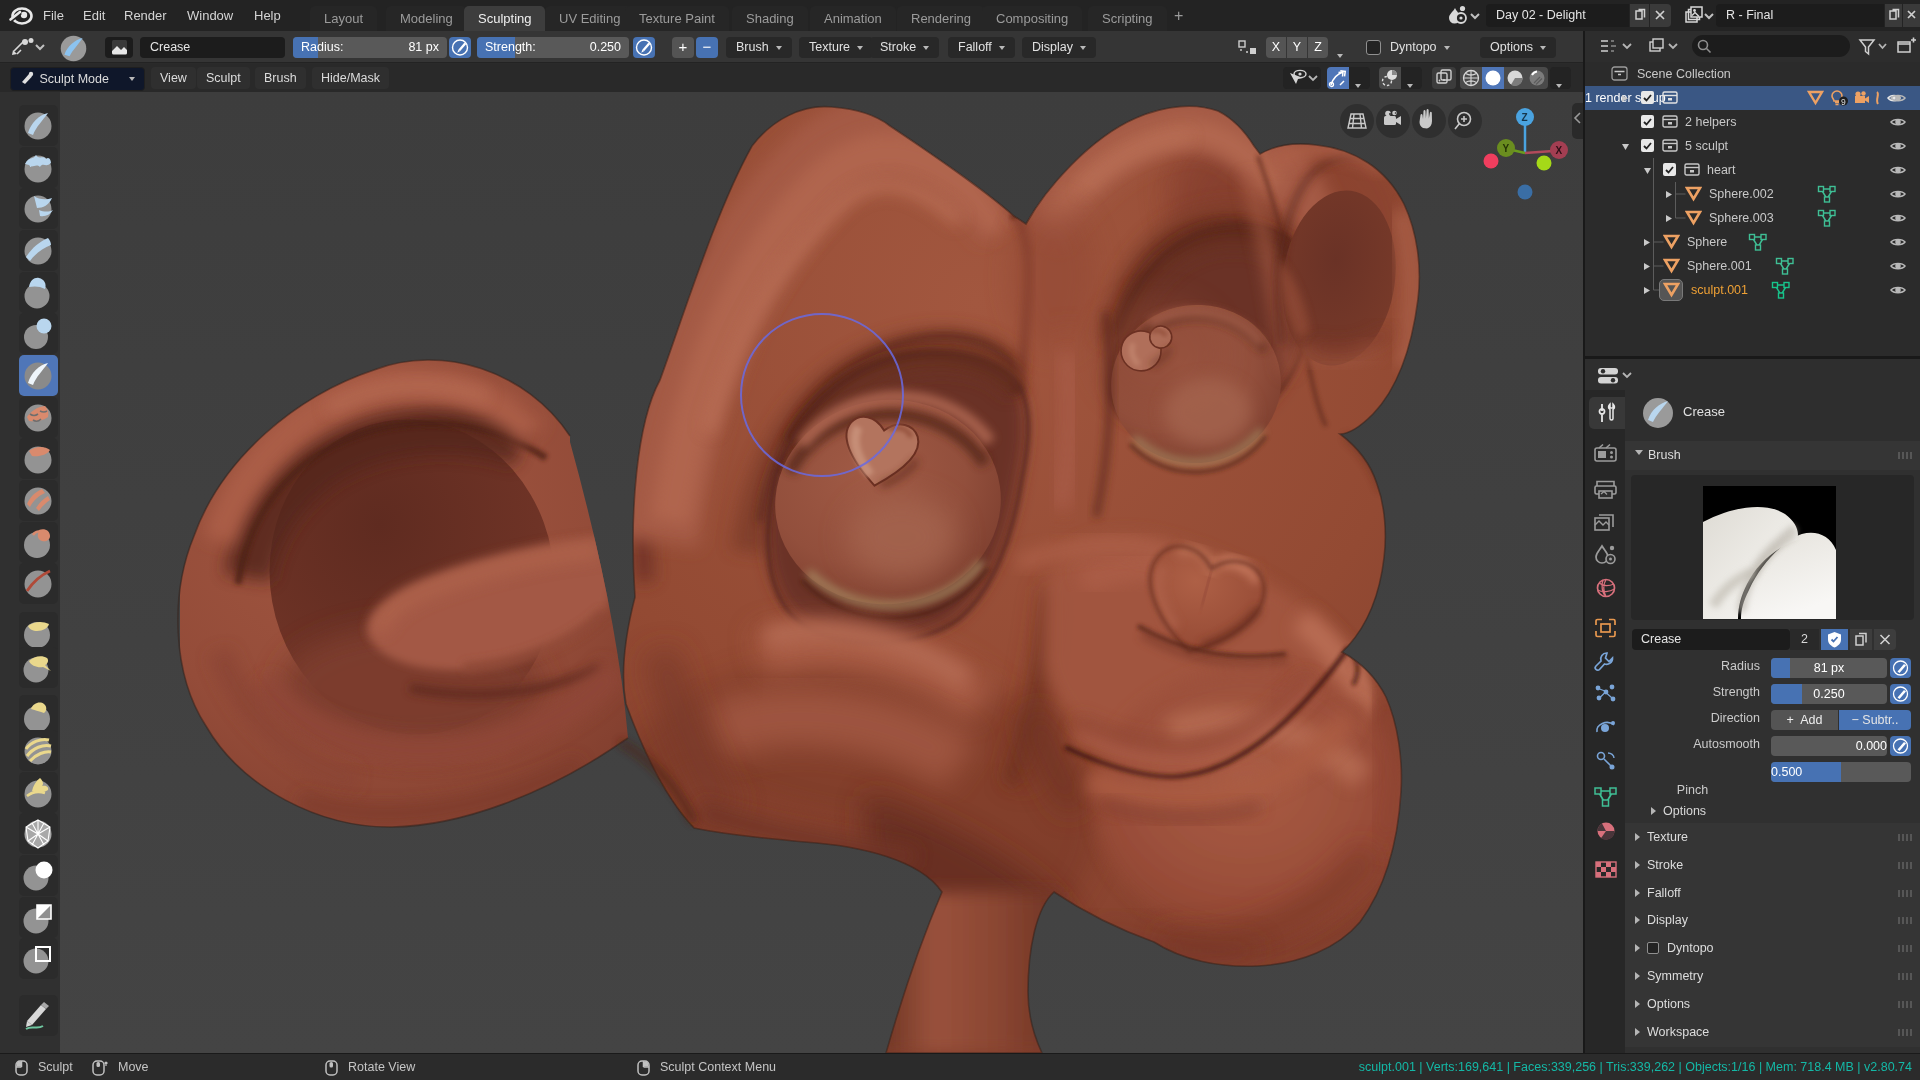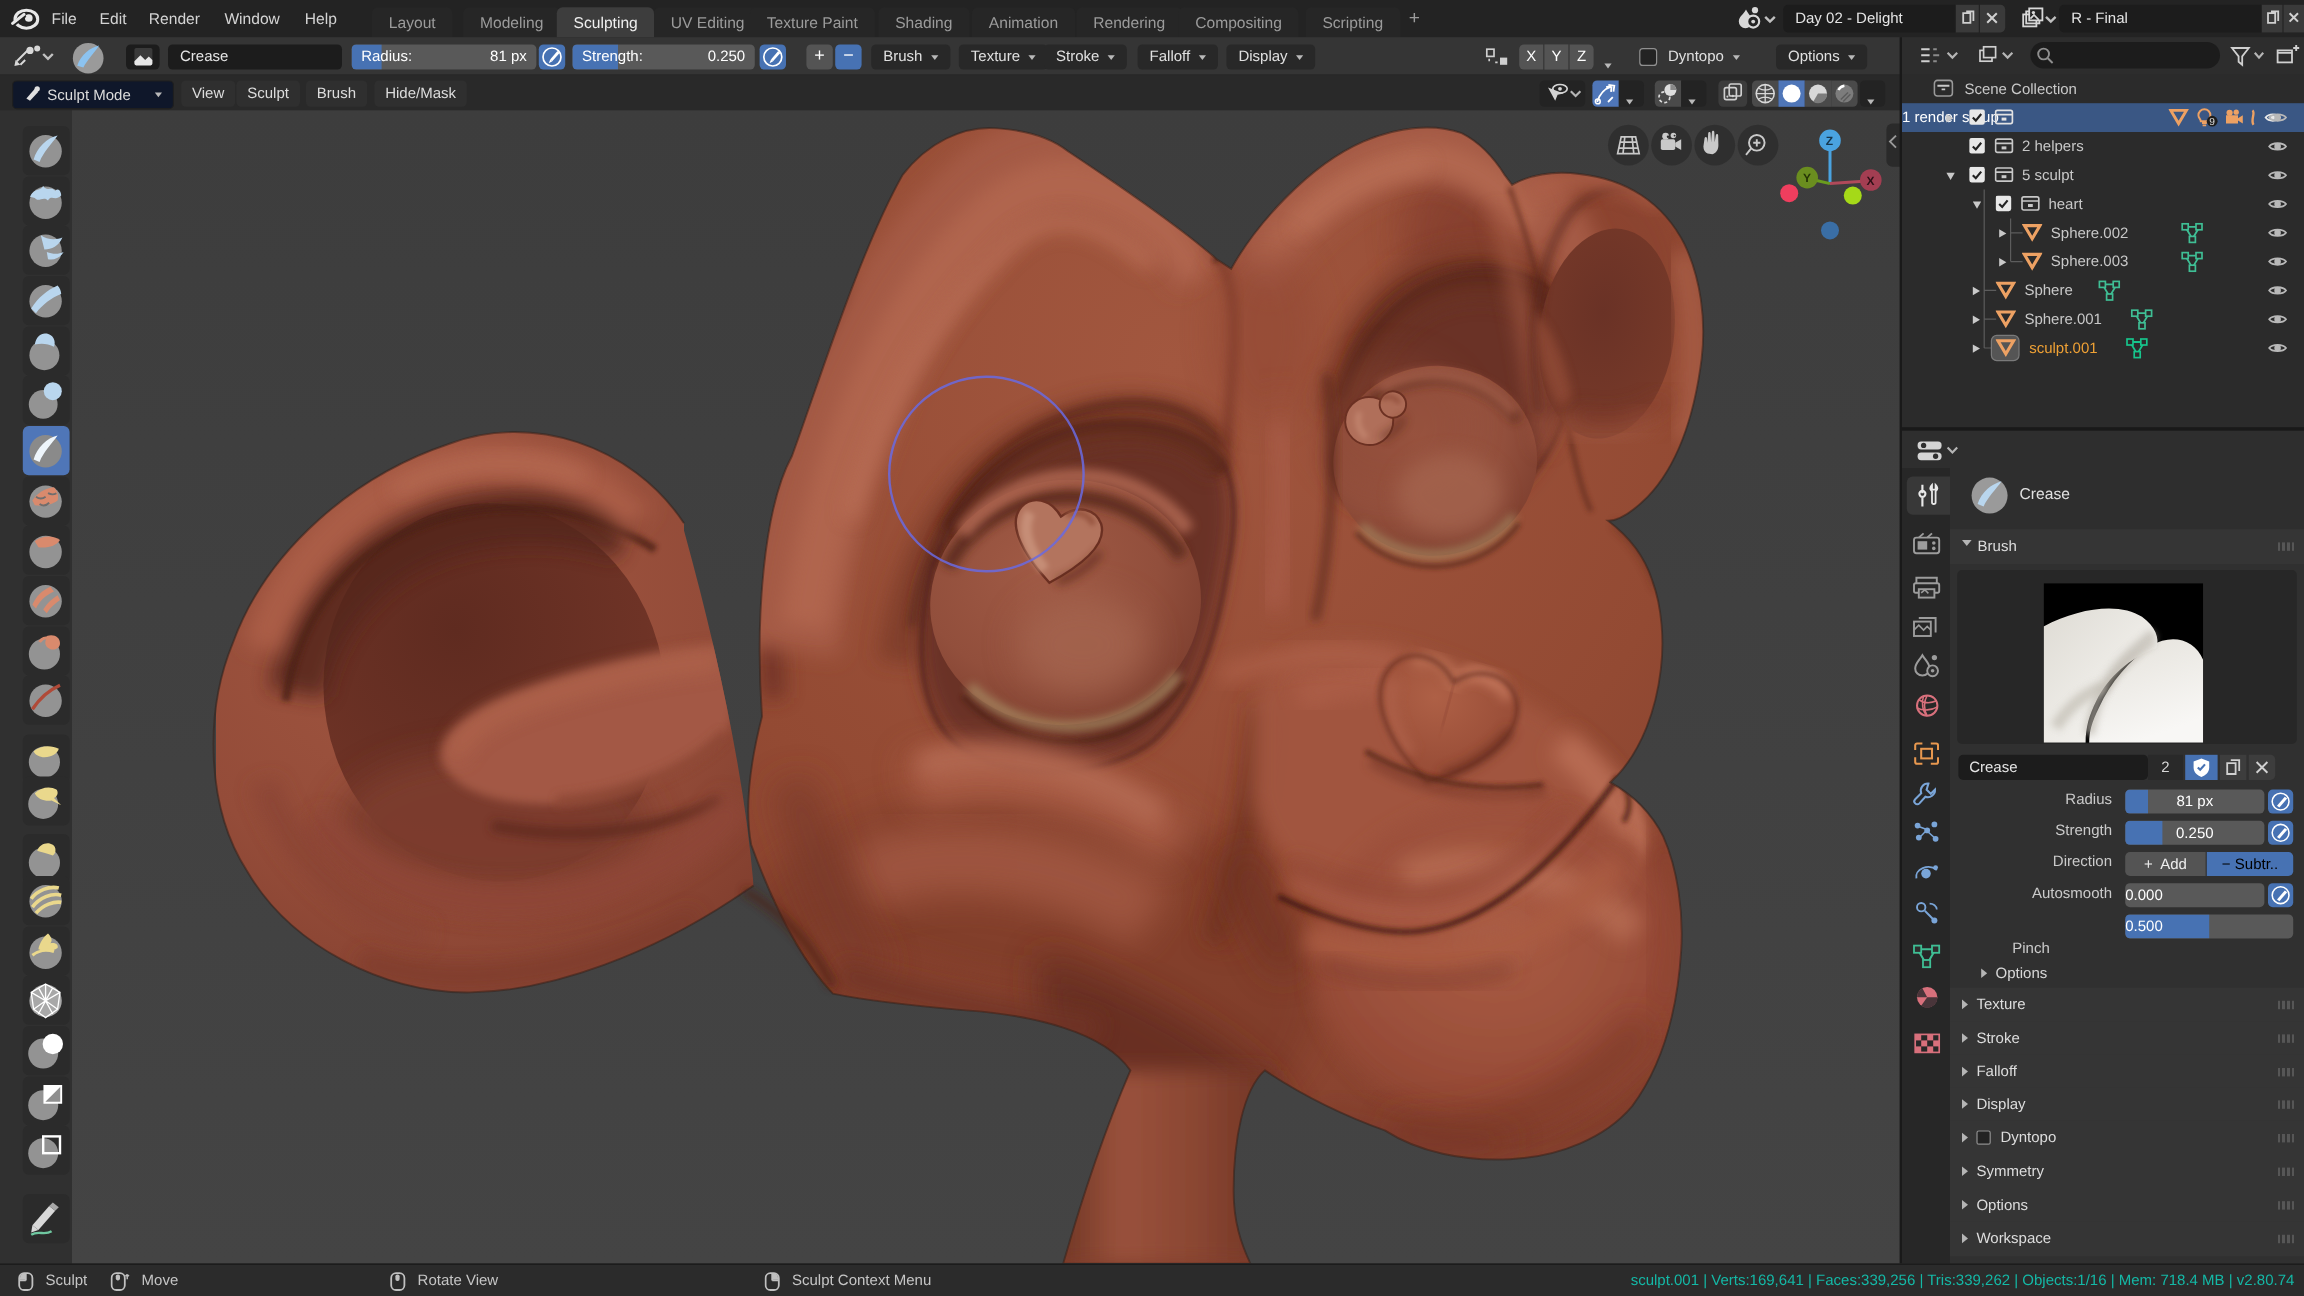--- a/index.html
+++ b/index.html
@@ -1043,24 +1043,24 @@
     <div class="slider" style="left:186px;top:325px;width:116px;height:20px;">
         <div class="fill" style="width:31px"></div>
         <div style="position:absolute;width:100%;text-align:center;line-height:20px;">0.250</div>
       </div>
     <div class="penbtn abs" style="left:305px;top:325px;width:21px;height:20px;"><svg width="21" height="20" viewBox="0 0 21 20">
           <circle cx="10.5" cy="10" r="7" fill="none" stroke="#fff" stroke-width="1.3"></circle>
           <path d="M7.5 13.5 L14 6 l2 1.5 L9.5 15 Z" fill="#fff"></path>
         </svg></div>
     <div class="abs" style="left:40px;top:352px;width:135px;text-align:right;color:#cacaca;">Direction</div>
     <div class="abs" style="left:186px;top:351px;width:67px;height:20px;background:#545454;border-radius:4px 0 0 4px;color:#eee;text-align:center;line-height:20px;font-size:12.5px;">+&nbsp; Add</div>
-    <div class="abs" style="left:254px;top:351px;width:72px;height:20px;background:#4772b3;border-radius:0 4px 4px 0;color:#000000;text-align:center;line-height:20px;font-size:12.5px;">− Subtr..</div>
+    <div class="abs" style="left:254px;top:351px;width:72px;height:20px;background:#4772b3;border-radius:0 4px 4px 0;color:#e5e5e5;text-align:center;line-height:20px;font-size:12.5px;">− Subtr..</div>
     <div class="abs" style="left:40px;top:378px;width:135px;text-align:right;color:#cacaca;">Autosmooth</div>
     <div class="slider" style="left:186px;top:377px;width:116px;height:20px;">
-        <div style="position:absolute;width:100%;text-align:left;line-height:20px;">0.000</div>
+        <div style="position:absolute;width:100%;text-align:right;line-height:20px;">0.000</div>
       </div>
     <div class="penbtn abs" style="left:305px;top:377px;width:21px;height:20px;"><svg width="21" height="20" viewBox="0 0 21 20">
           <circle cx="10.5" cy="10" r="7" fill="none" stroke="#fff" stroke-width="1.3"></circle>
           <path d="M7.5 13.5 L14 6 l2 1.5 L9.5 15 Z" fill="#fff"></path>
         </svg></div>
     <div class="abs" style="left:40px;top:424px;width:135px;text-align:center;color:#cacaca;">Pinch</div>
     <div class="slider" style="left:186px;top:403px;width:140px;height:20px;">
         <div class="fill" style="width:70px"></div>
         <div style="position:absolute;width:100%;line-height:20px;">0.500</div>
       </div>

